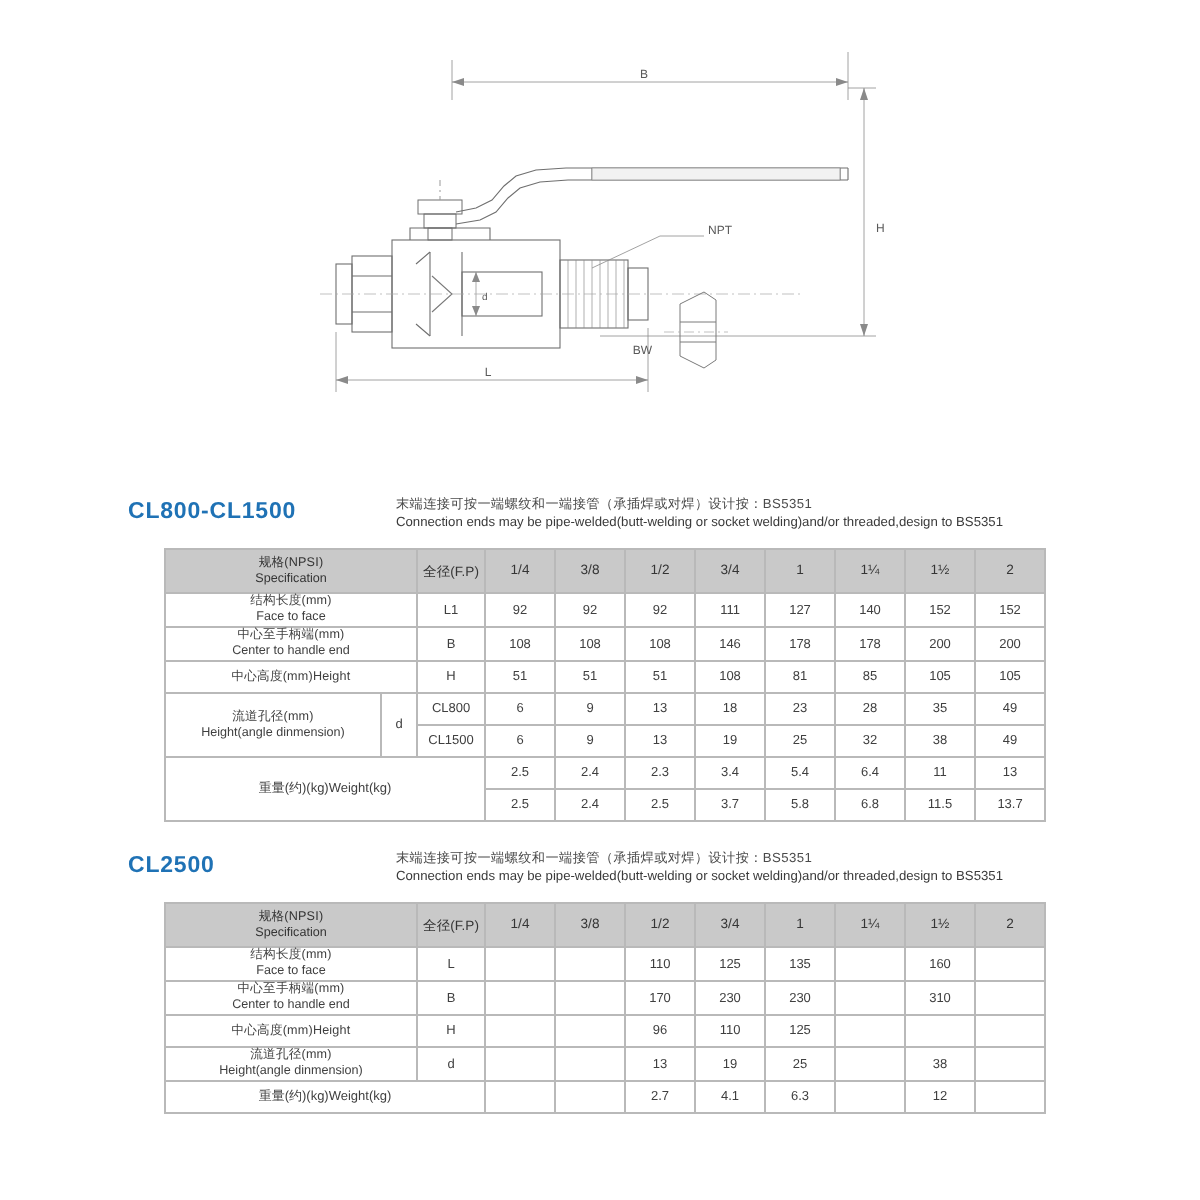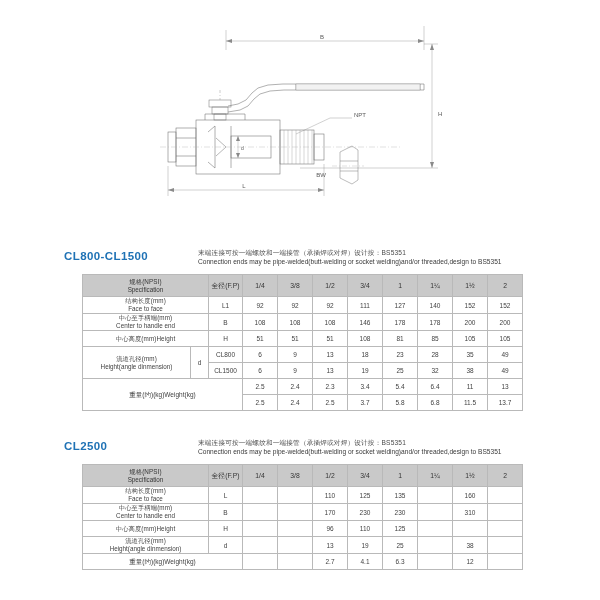--- a/index.html
+++ b/index.html
@@ -28,21 +28,21 @@
     display: block;
   }
 
   
   .section {
     position: absolute;
     left: 0;
     width: 600px;
   }
   #section-cl800 { top: 248px; }
-  #section-cl2500 { top: 438px; }
+  #section-cl2500 { top: 425px; }
 
   .section-head {
     position: relative;
     height: 26px;
   }
   .section-title {
     position: absolute;
     left: 64px;
     top: 2px;
     font-size: 11.5px;

